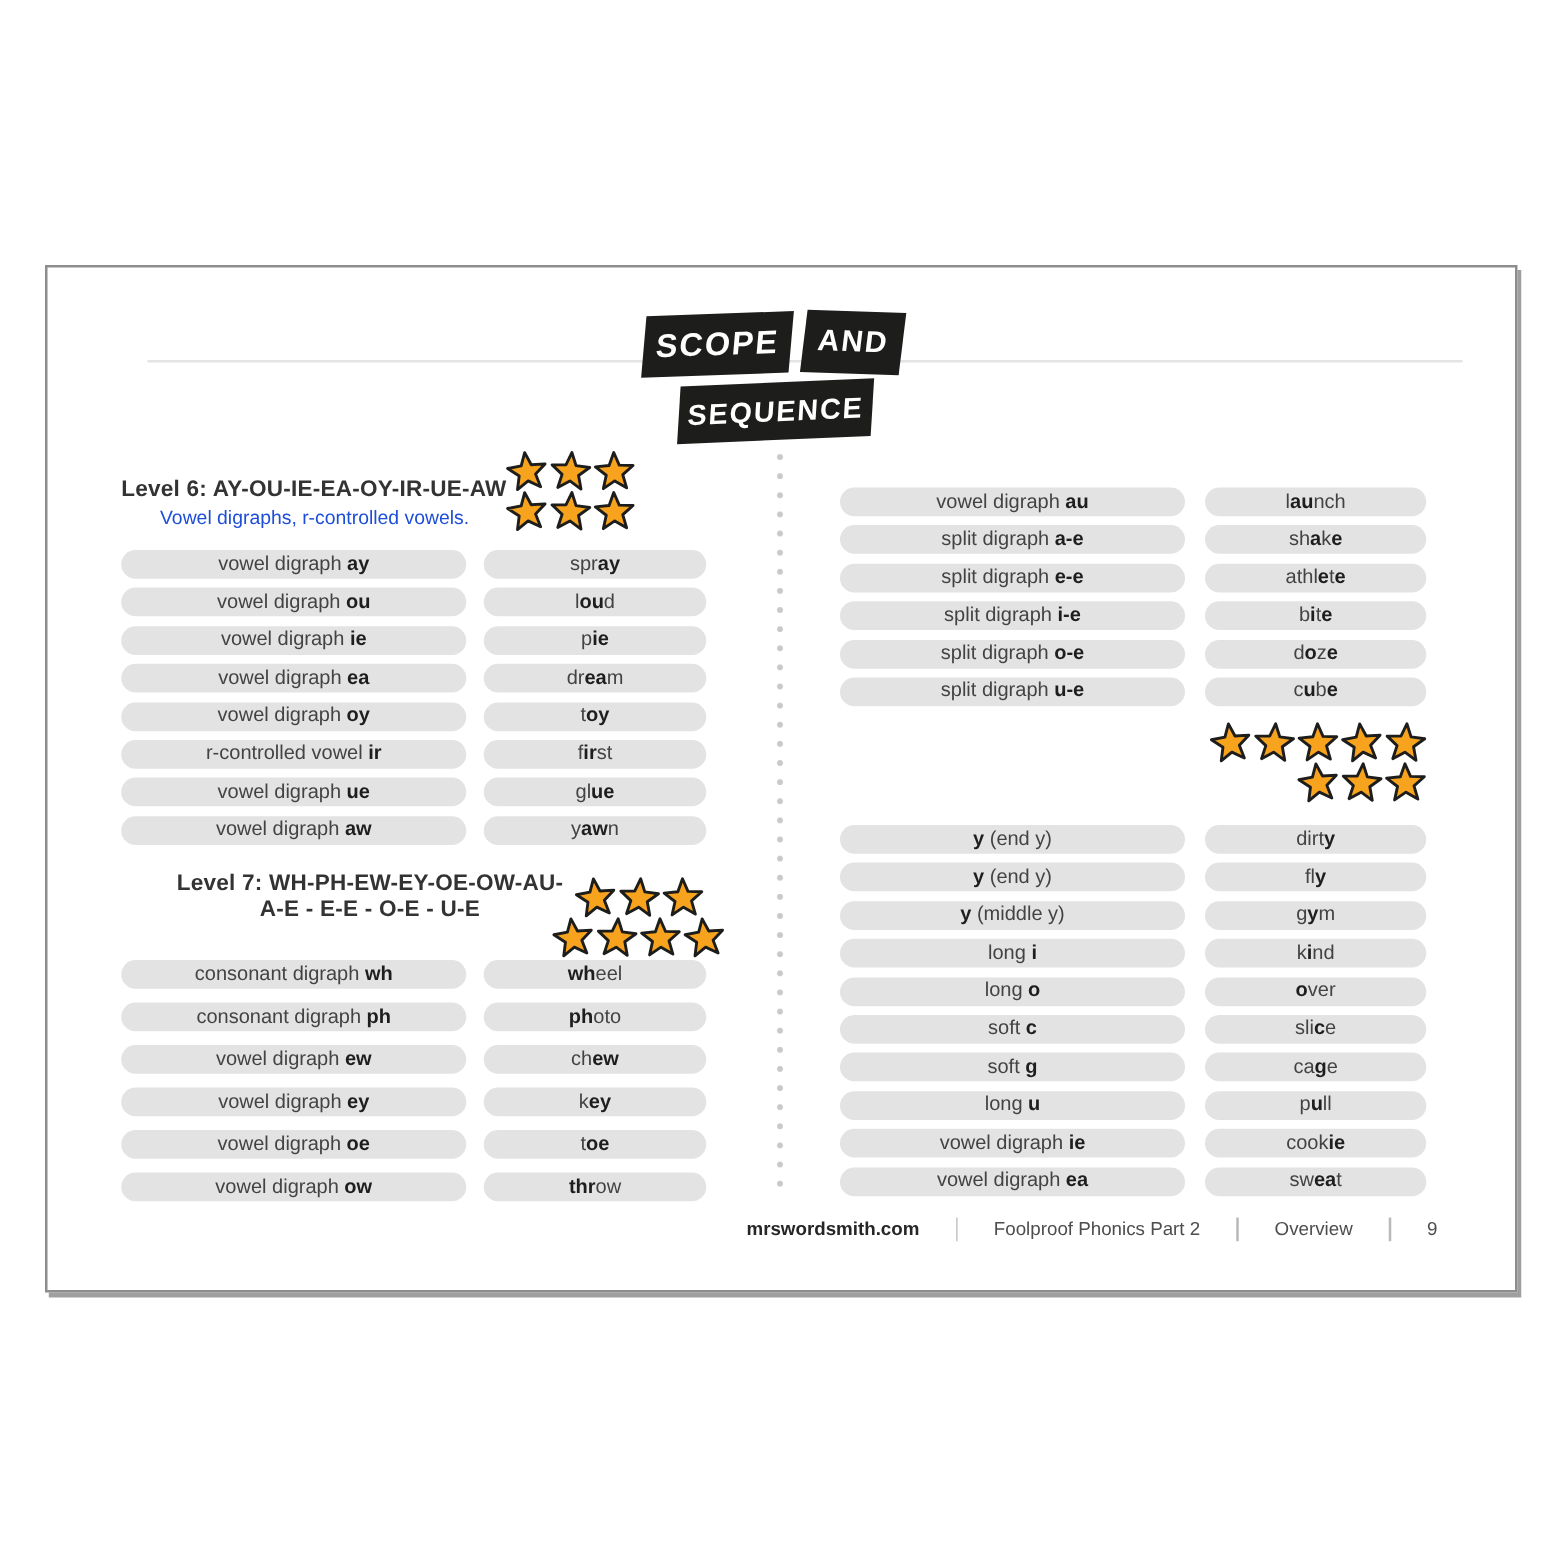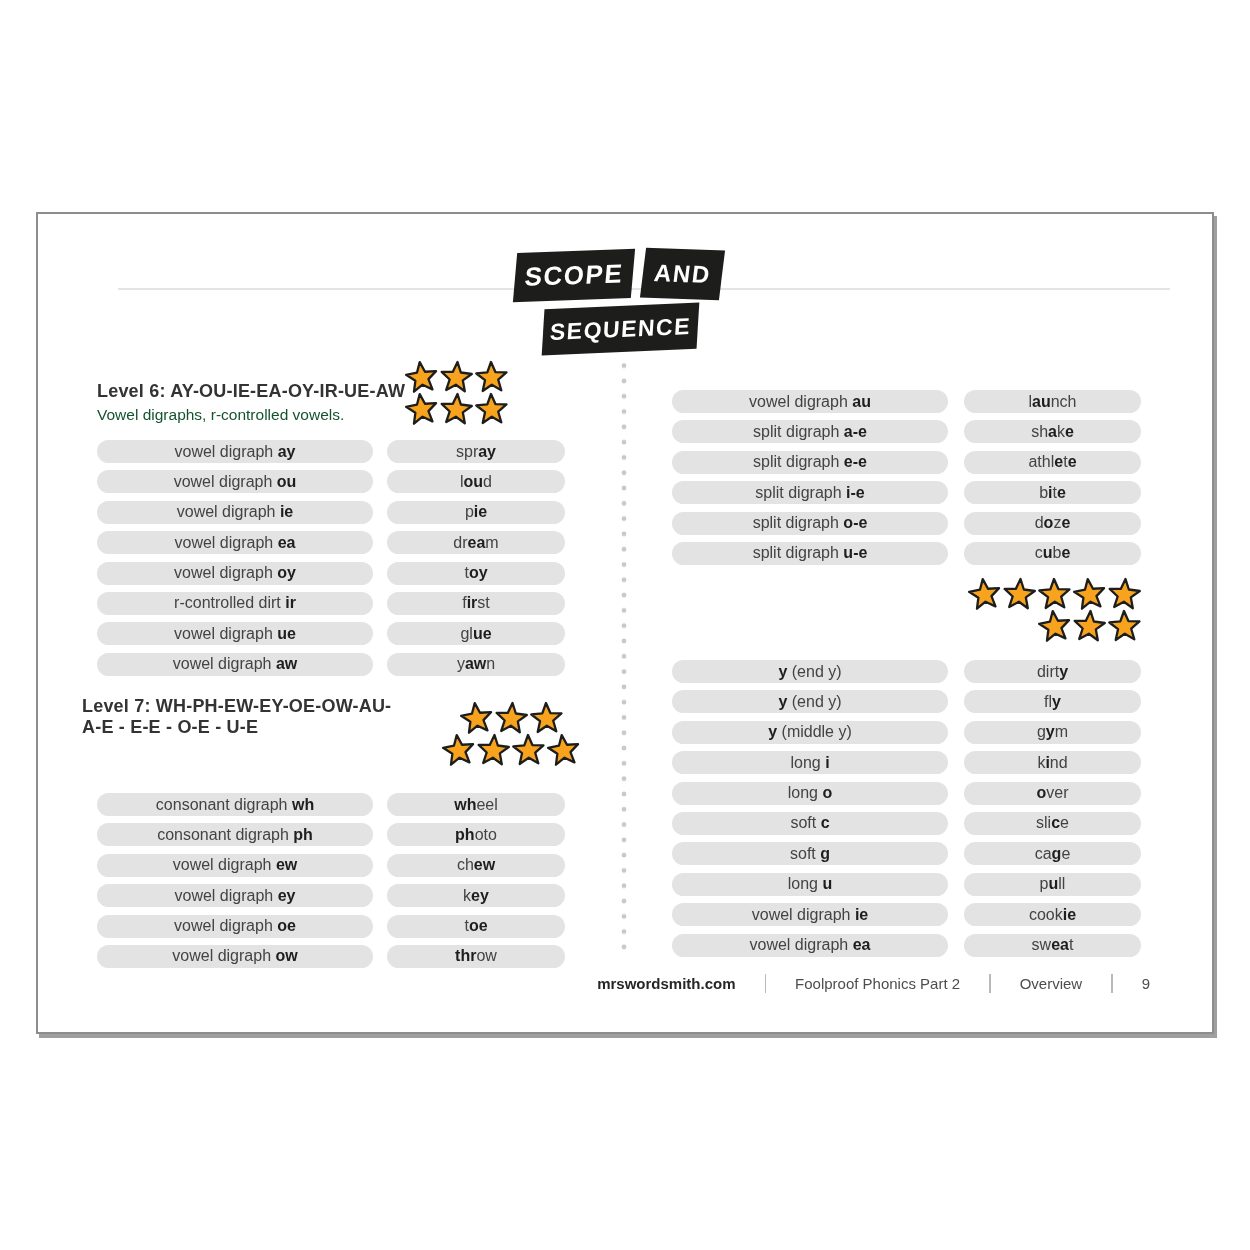--- a/index.html
+++ b/index.html
@@ -25,39 +25,39 @@
   .banner-seq{left:505px;top:92px;width:155px;height:46px;font-size:23px;transform:rotate(-2.5deg) skewX(-6deg);}
   
   .dots{
     position:absolute;left:583px;top:144px;width:6px;height:598px;
     background-image:radial-gradient(circle,#c9c9c9 2.1px,rgba(0,0,0,0) 2.7px);
     background-size:6px 15.3px;background-repeat:repeat-y;background-position:center top;
   }
   
   .sec-head{position:absolute;}
   .sec-title{font-size:18px;font-weight:bold;color:#333;line-height:21px;white-space:pre-line;letter-spacing:0.2px;}
-  .sec-desc{font-size:15.5px;color:#14532d;line-height:20px;white-space:pre-line;margin-top:3px;}
+  .sec-desc{font-size:15.5px;color:#1d4ed8;line-height:20px;white-space:pre-line;margin-top:3px;margin-left:31px;}
   #l6-head{left:59px;top:167px;width:340px;}
-  #l7-head{left:44px;top:482px;width:380px;}
+  #l7-head{left:68px;top:482px;width:380px;text-align:center;}
   #l8-head{left:630px;top:366px;width:340px;}
   
   .stars{position:absolute;display:flex;flex-direction:column;}
   .stars .srow{display:flex;gap:2px;height:33px;margin-top:-1px;}
   #l6-stars{left:367px;top:147px;align-items:center;}
   #l7-stars{left:402px;top:488px;width:142px;align-items:center;}
   #l8-stars{left:931px;top:364px;width:172px;align-items:flex-end;}
   .star{width:33px;height:33px;display:block;}
   .star svg{width:100%;height:100%;display:block;overflow:visible;}
   .srow .star:nth-child(3n+1){transform:rotate(-7deg);}
   .srow .star:nth-child(3n+2){transform:rotate(4deg);}
   .srow .star:nth-child(3n){transform:rotate(-2deg);}
   
   .rows{position:absolute;display:flex;flex-direction:column;gap:7.4px;}
   #l6-rows{left:59px;top:226px;}
-  #l7-rows{left:59px;top:579px;}
+  #l7-rows{left:59px;top:554px;gap:11px;}
   #cont-rows{left:634px;top:176px;}
   #l8-rows{left:634px;top:446px;}
   .prow{display:flex;gap:14px;}
   #cont-rows .prow,#l8-rows .prow{gap:16px;}
   .pill{
     height:23px;border-radius:12px;background:var(--pill);
     display:flex;align-items:center;justify-content:center;
     font-size:16px;color:var(--text);white-space:pre;
   }
   .lpill{width:276px;}
@@ -146,21 +146,21 @@
       </div>
       <div class="prow">
         <div class="pill lpill"><span>vowel digraph </span><span class="bd">ea</span></div>
         <div class="pill wpill"><span>dr</span><span class="bd">ea</span><span>m</span></div>
       </div>
       <div class="prow">
         <div class="pill lpill"><span>vowel digraph </span><span class="bd">oy</span></div>
         <div class="pill wpill"><span>t</span><span class="bd">oy</span></div>
       </div>
       <div class="prow">
-        <div class="pill lpill"><span>r-controlled dirt </span><span class="bd">ir</span></div>
+        <div class="pill lpill"><span>r-controlled vowel </span><span class="bd">ir</span></div>
         <div class="pill wpill"><span>f</span><span class="bd">ir</span><span>st</span></div>
       </div>
       <div class="prow">
         <div class="pill lpill"><span>vowel digraph </span><span class="bd">ue</span></div>
         <div class="pill wpill"><span>gl</span><span class="bd">ue</span></div>
       </div>
       <div class="prow">
         <div class="pill lpill"><span>vowel digraph </span><span class="bd">aw</span></div>
         <div class="pill wpill"><span>y</span><span class="bd">aw</span><span>n</span></div>
       </div>

